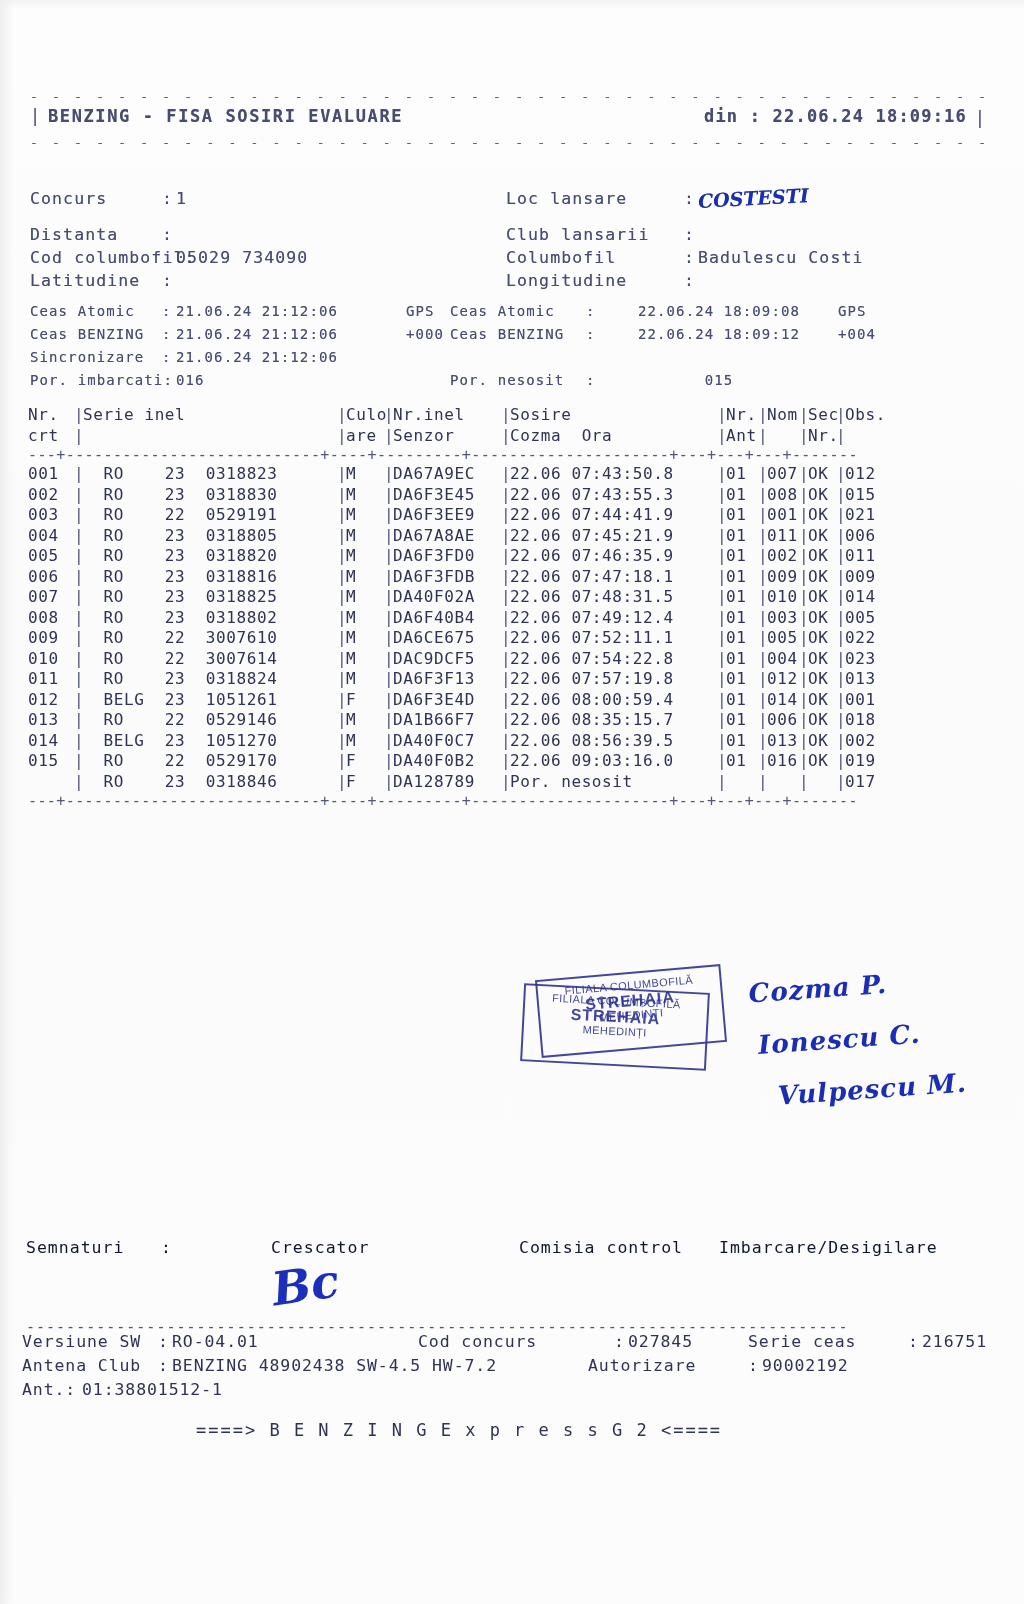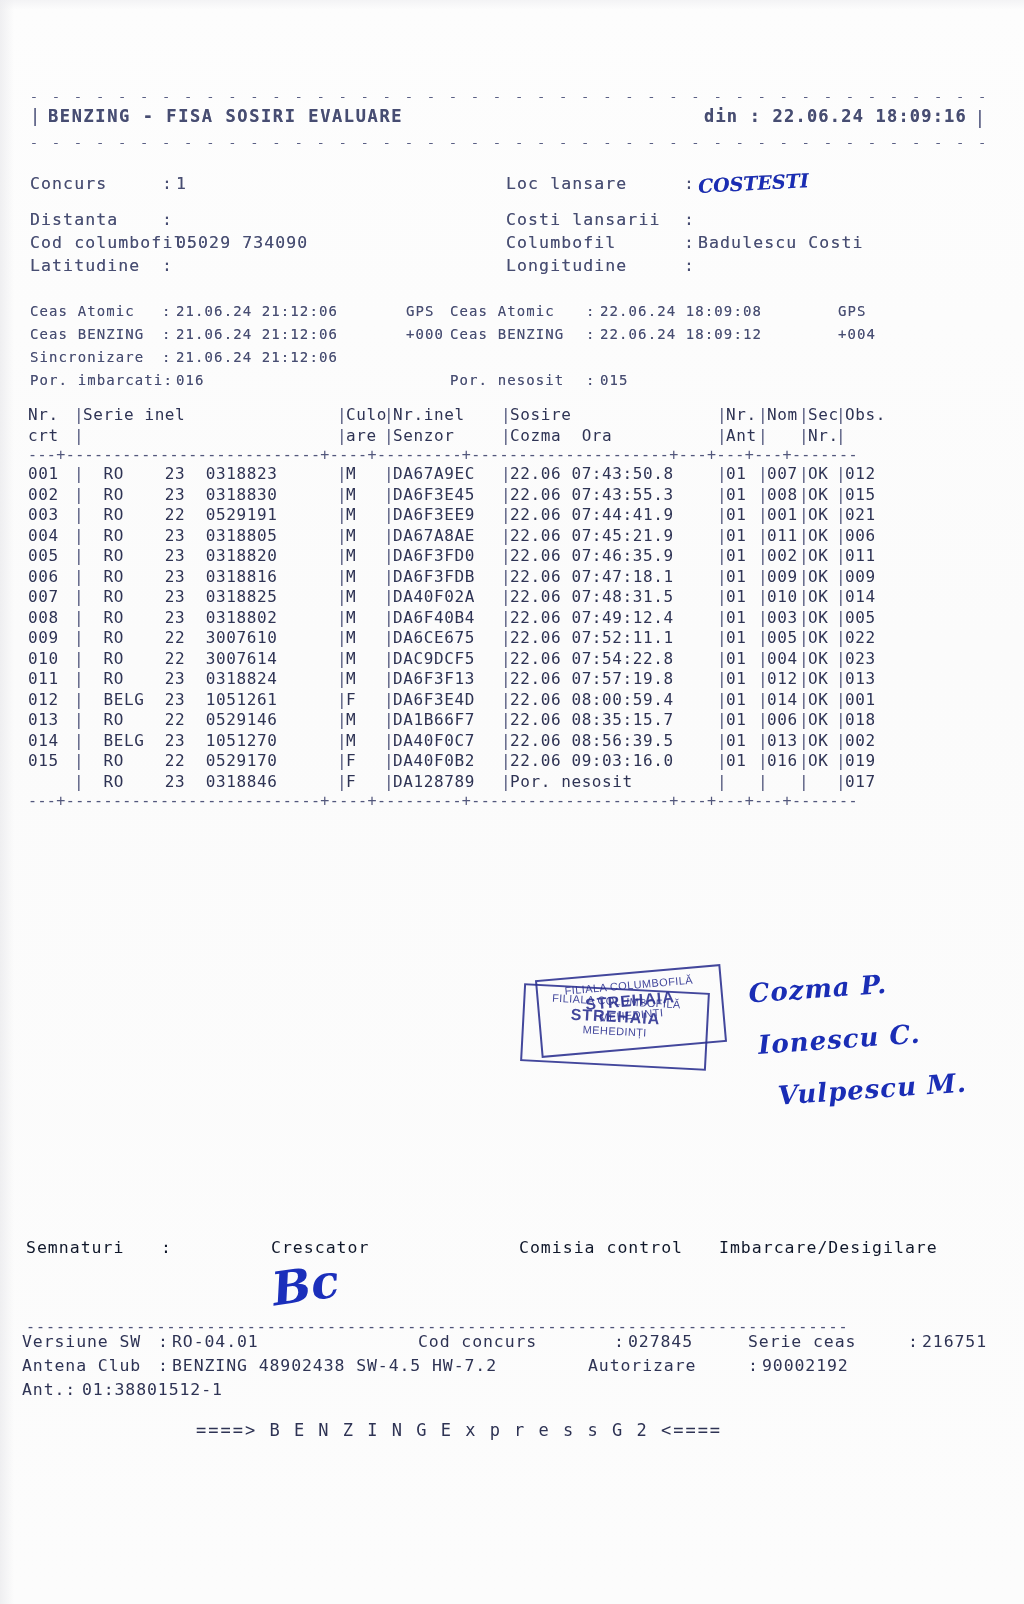--- a/index.html
+++ b/index.html
@@ -99,21 +99,21 @@
     right: 0;
     top: 16px;
     color: #5a5f85;
     font-size: 17px;
   }
 
   
   .meta {
     position: absolute;
     left: 30px;
-    top: 172px;
+    top: 187px;
     width: 960px;
     font-size: 16.5px;
     line-height: 23px;
     letter-spacing: 1.1px;
   }
   .mrow {
     display: flex;
     white-space: pre;
   }
   .c1 { width: 132px; }
@@ -144,21 +144,21 @@
     font-size: 14px;
     line-height: 23px;
     letter-spacing: 1.1px;
   }
   .k1 { width: 132px; }
   .k2 { width: 14px; }
   .k3 { width: 230px; }
   .k4 { width: 44px; }
   .k6 { width: 136px; }
   .k7 { width: 14px; }
-  .k8 { width: 238px; }
+  .k8 { width: 238px; text-align: center; }
   .k9 { width: 50px; }
 
   
   .table {
     position: absolute;
     left: 28px;
     top: 405px;
     width: 990px;
     font-size: 16px;
     line-height: 20.5px;
@@ -345,21 +345,21 @@
       <span class="c5">:</span>
       <span class="c6"><span class="handwrite">COSTESTI</span></span>
     </div>
 
     <div class="gap-sm"></div>
 
     <div class="mrow">
       <span class="c1">Distanta</span>
       <span class="c2">:</span>
       <span class="c3"></span>
-      <span class="c4">Costi lansarii</span>
+      <span class="c4">Club lansarii</span>
       <span class="c5">:</span>
       <span class="c6"></span>
     </div>
 
     <div class="mrow">
       <span class="c1">Cod columbofil:</span>
       <span class="c2"></span>
       <span class="c3">05029 734090</span>
       <span class="c4">Columbofil</span>
       <span class="c5">:</span>

